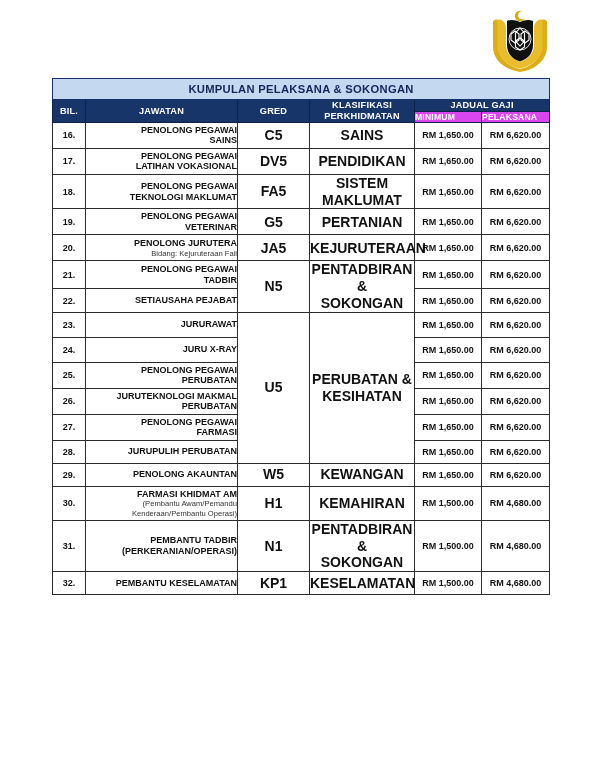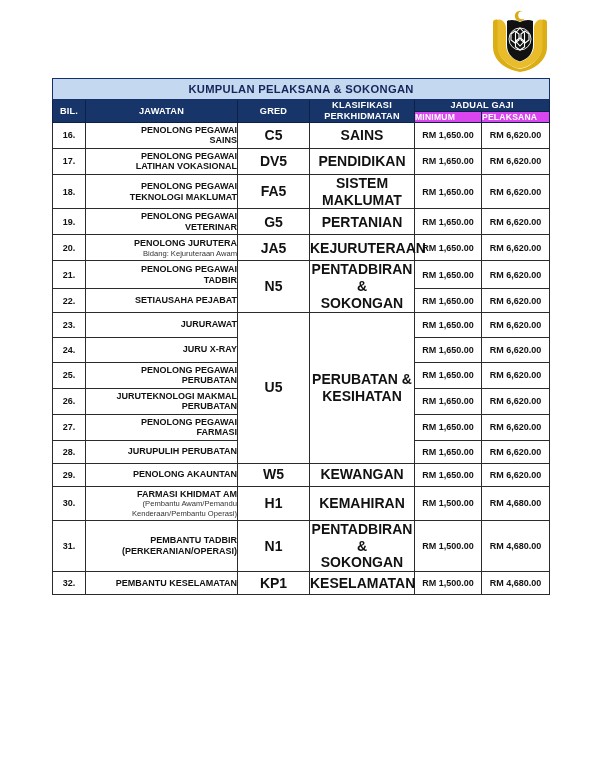--- a/index.html
+++ b/index.html
@@ -245,21 +245,21 @@
           <span>PERTANIAN</span>
         </td>
         <td class="c-min">RM 1,650.00</td>
         <td class="c-max">RM 6,620.00</td>
       </tr>
 
       <tr class="r-h">
         <td class="c-bil">20.</td>
         <td class="c-jaw">
           <span>PENOLONG JURUTERA</span>
-          <span class="sub">Bidang: Kejuruteraan Awam</span>
+          <span class="sub">Bidang: Kejuruteraan Fail</span>
         </td>
         <td class="c-gred">JA5</td>
         <td class="c-klas">
           <span>KEJURUTERAAN</span>
         </td>
         <td class="c-min">RM 1,650.00</td>
         <td class="c-max">RM 6,620.00</td>
       </tr>
 
       <tr class="r-h">

